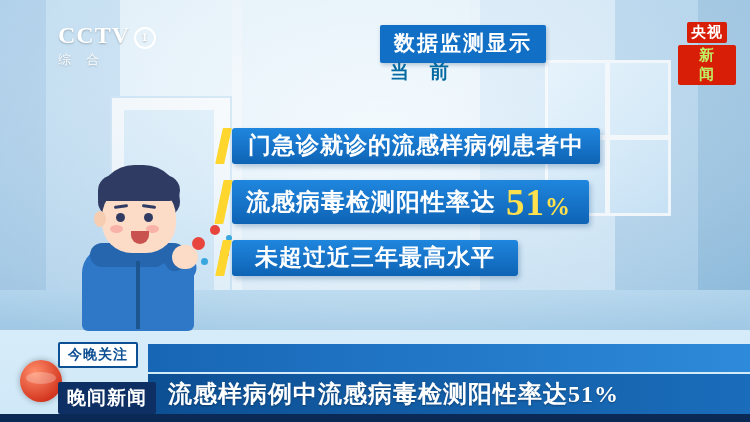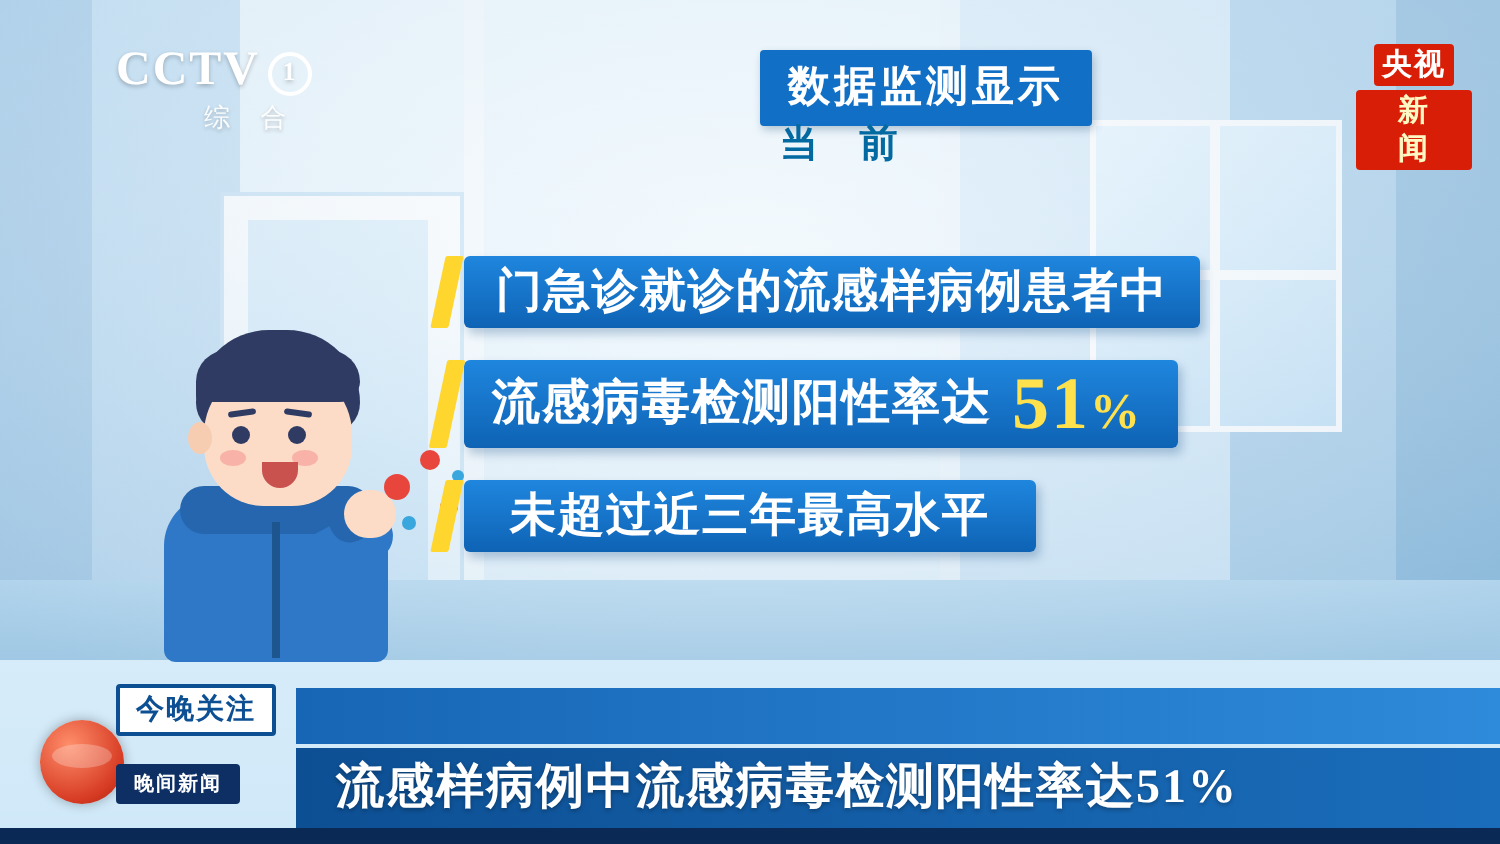--- a/index.html
+++ b/index.html
@@ -26,26 +26,26 @@
   .bg-win i{position:absolute;background:#ffffff;}
   .bg-win .v{left:57px;top:0;width:5px;height:100%;}
   .bg-win .h{top:72px;left:0;height:5px;width:100%;}
   .bg-col{position:absolute;top:0;width:10px;height:330px;background:rgba(255,255,255,.55);}
   .bg-shadow{position:absolute;left:0;top:0;width:100%;height:330px;background:radial-gradient(ellipse at 50% 40%,rgba(255,255,255,.35),rgba(120,170,210,.18) 95%);}
 
   
   .cctv{position:absolute;left:58px;top:22px;width:120px;height:48px;}
   .cctv-txt{font-size:24px;font-weight:bold;color:#ffffff;letter-spacing:1px;text-shadow:0 1px 2px rgba(0,0,0,.25);line-height:26px;}
   .cctv-one{display:inline-block;border:2px solid #fff;border-radius:50%;width:18px;height:18px;line-height:16px;text-align:center;font-size:13px;margin-left:4px;vertical-align:2px;}
-  .cctv-sub{font-size:13px;color:#ffffff;letter-spacing:6px;opacity:.92;margin-top:2px;text-shadow:0 1px 2px rgba(0,0,0,.25);margin-left:44px;}
+  .cctv-sub{font-size:13px;color:#ffffff;letter-spacing:6px;opacity:.92;margin-top:2px;text-shadow:0 1px 2px rgba(0,0,0,.25);}
 
   
   .badge-tr{position:absolute;right:14px;top:22px;width:58px;text-align:center;}
   .badge-tr .b1{background:#d81e06;color:#fff;font-size:15px;font-weight:bold;padding:1px 4px;letter-spacing:1px;display:inline-block;border-radius:2px;}
-  .badge-tr .b2{background:#d81e06;color:#fef9c3;font-size:15px;font-weight:bold;padding:1px 16px;letter-spacing:1px;display:inline-block;border-radius:2px;margin-top:2px;}
+  .badge-tr .b2{background:#d81e06;color:#bef264;font-size:15px;font-weight:bold;padding:1px 16px;letter-spacing:1px;display:inline-block;border-radius:2px;margin-top:2px;}
 
   
   .hl-title{position:absolute;left:345px;top:25px;background:#1170c6;color:#fff;font-size:21px;font-weight:bold;letter-spacing:2px;padding:4px 14px 6px;border-radius:2px;box-shadow:1px 2px 4px rgba(0,50,100,.25);margin-left:35px;}
   .hl-sub{position:absolute;left:390px;top:59px;color:#0369a1;font-size:19px;font-weight:bold;letter-spacing:8px;}
 
   .bar{position:absolute;color:#fff;font-weight:bold;box-shadow:2px 3px 5px rgba(0,60,120,.25);}
   .bar1{left:232px;top:128px;height:36px;line-height:36px;padding:0 16px;font-size:23px;letter-spacing:1px;
         background:linear-gradient(180deg,#1f86de,#0e63b4);border-radius:3px;}
   .bar2{left:232px;top:180px;height:44px;line-height:44px;padding:0 18px 0 14px;font-size:24px;letter-spacing:1px;
         background:linear-gradient(180deg,#1f86de,#0e63b4);border-radius:3px;display:flex;align-items:center;}
@@ -84,21 +84,21 @@
   .g4{left:141px;top:93px;width:7px;height:7px;background:#3aa6de;}
   .g5{left:166px;top:70px;width:6px;height:6px;background:#3aa6de;}
 
   
   .lt{position:absolute;left:0;bottom:0;width:100%;height:92px;}
   .lt-top{position:absolute;left:148px;top:14px;right:0;height:28px;background:linear-gradient(90deg,#1766b5,#2e8ada);}
   .lt-top-txt{position:absolute;left:168px;top:16px;color:#fff;font-size:17px;font-weight:bold;letter-spacing:1px;line-height:24px;}
   .lt-main{position:absolute;left:148px;top:44px;right:0;height:40px;background:linear-gradient(90deg,#0d4f93,#1a6dbb);}
   .lt-main-txt{position:absolute;left:168px;top:46px;color:#fff;font-size:24px;font-weight:bold;letter-spacing:1px;line-height:36px;text-shadow:0 1px 2px rgba(0,0,0,.3);}
   .lt-tag{position:absolute;left:58px;top:12px;background:#ffffff;border:2px solid #0d4f93;color:#0d4f93;font-size:14px;font-weight:bold;padding:2px 8px;letter-spacing:1px;border-radius:2px;}
-  .lt-brand{position:absolute;left:58px;top:52px;background:#0d2f63;color:#fff;font-size:10px;font-weight:bold;padding:3px 9px;letter-spacing:1px;border-radius:2px;}
+  .lt-brand{position:absolute;left:58px;top:52px;background:#0d2f63;color:#fff;font-size:19px;font-weight:bold;padding:3px 9px;letter-spacing:1px;border-radius:2px;}
   .lt-globe{position:absolute;left:20px;top:30px;width:42px;height:42px;border-radius:50%;
         background:radial-gradient(circle at 35% 30%,#ff8e6b,#d63a22 70%,#a7230f);box-shadow:0 0 6px rgba(0,0,0,.3);}
   .lt-globe:after{content:"";position:absolute;left:6px;top:12px;width:30px;height:12px;border-radius:50%;background:rgba(255,255,255,.25);}
   .lt-bottombar{position:absolute;left:0;bottom:0;width:100%;height:8px;background:#0a2a55;}
 </style>
 </head>
 <body>
 
 <div id="stage">
 

